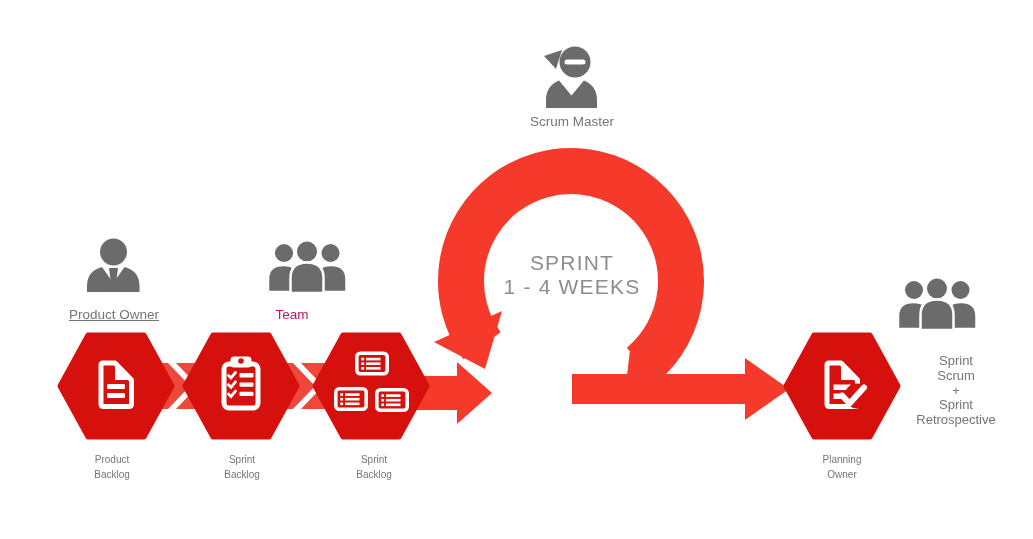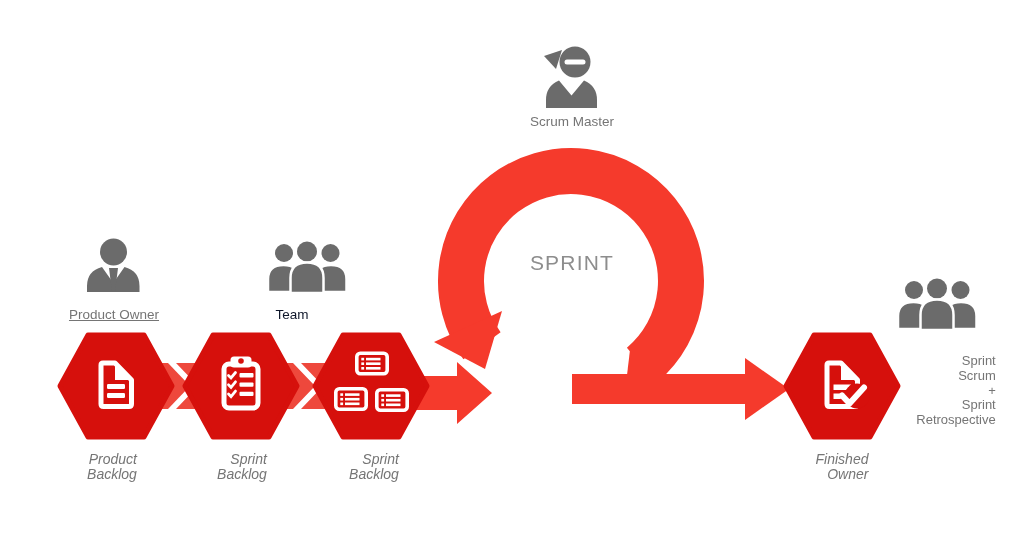--- a/index.html
+++ b/index.html
@@ -4,24 +4,24 @@
 <style>
   html,body { margin:0; padding:0; background:#ffffff; }
   #stage {
     position:relative; width:1033px; height:539px; overflow:hidden;
     background:#ffffff;
     font-family:"Liberation Sans","DejaVu Sans",sans-serif;
   }
   #diagram-svg { position:absolute; left:0; top:0; }
   .hlabel {
     position:absolute; transform:translateX(-50%);
-    text-align:right; white-space:nowrap;
+    text-align:center; white-space:nowrap;
     color:#757575; font-size:13.5px; line-height:15.5px;
   }
-  .step-label  { font-size:14px; line-height:15.2px;font-style:italic; }
+  .step-label  { font-size:10px; line-height:15.2px; }
   .outcome-label { font-size:13px; line-height:14.8px; }
   .loop-text {
     position:absolute; transform:translateX(-50%);
     text-align:center; white-space:nowrap;
     color:#8d8d8d; font-size:21px; line-height:24px; letter-spacing:1.2px;
   }
 </style>
 </head>
 <body>
 
@@ -116,45 +116,46 @@
         <circle cx="575" cy="62" r="15.5"></circle>
         <rect x="564.5" y="59.5" width="21" height="5" rx="2.5" fill="#ffffff"></rect>
         <path d="M546 108 V100 Q546 86 559 80.5 L571.5 95.5 L584 80.5 Q597 86 597 100 V108 Z"></path>
       </g>
       <use href="#team-icon" transform="translate(630,37)"></use>
     </g>
   </svg>
 
   <div class="hlabel" style="left: 114px; top: 307px; color: rgb(117, 117, 117); text-decoration: underline;">Product Owner</div>
 
-  <div class="hlabel" style="left: 292px; top: 307px; color: #0f172a;">Team</div>
+  <div class="hlabel" style="left: 292px; top: 307px; color: #be185d;">Team</div>
 
   <div class="hlabel" style="left: 572px; top: 114px; color: rgb(117, 117, 117);">Scrum Master</div>
 
   <div class="loop-text" style="left: 572px; top: 251px; color: rgb(141, 141, 141);">
     <div>SPRINT</div>
+    <div>1 - 4 WEEKS</div>
   </div>
 
   <div class="hlabel step-label" style="left: 112px; top: 452px; color: rgb(117, 117, 117);">
     <div>Product</div>
     <div>Backlog</div>
   </div>
 
   <div class="hlabel step-label" style="left: 242px; top: 452px; color: rgb(117, 117, 117);">
     <div>Sprint</div>
     <div>Backlog</div>
   </div>
 
   <div class="hlabel step-label" style="left: 374px; top: 452px; color: rgb(117, 117, 117);">
     <div>Sprint</div>
     <div>Backlog</div>
   </div>
 
   <div class="hlabel step-label" style="left: 842px; top: 452px; color: rgb(117, 117, 117);">
-    <div>Finished</div>
+    <div>Planning</div>
     <div>Owner</div>
   </div>
 
   <div class="hlabel outcome-label" style="left: 956px; top: 354px; color: rgb(117, 117, 117);">
     <div>Sprint</div>
     <div>Scrum</div>
     <div>+</div>
     <div>Sprint</div>
     <div>Retrospective</div>
   </div>

